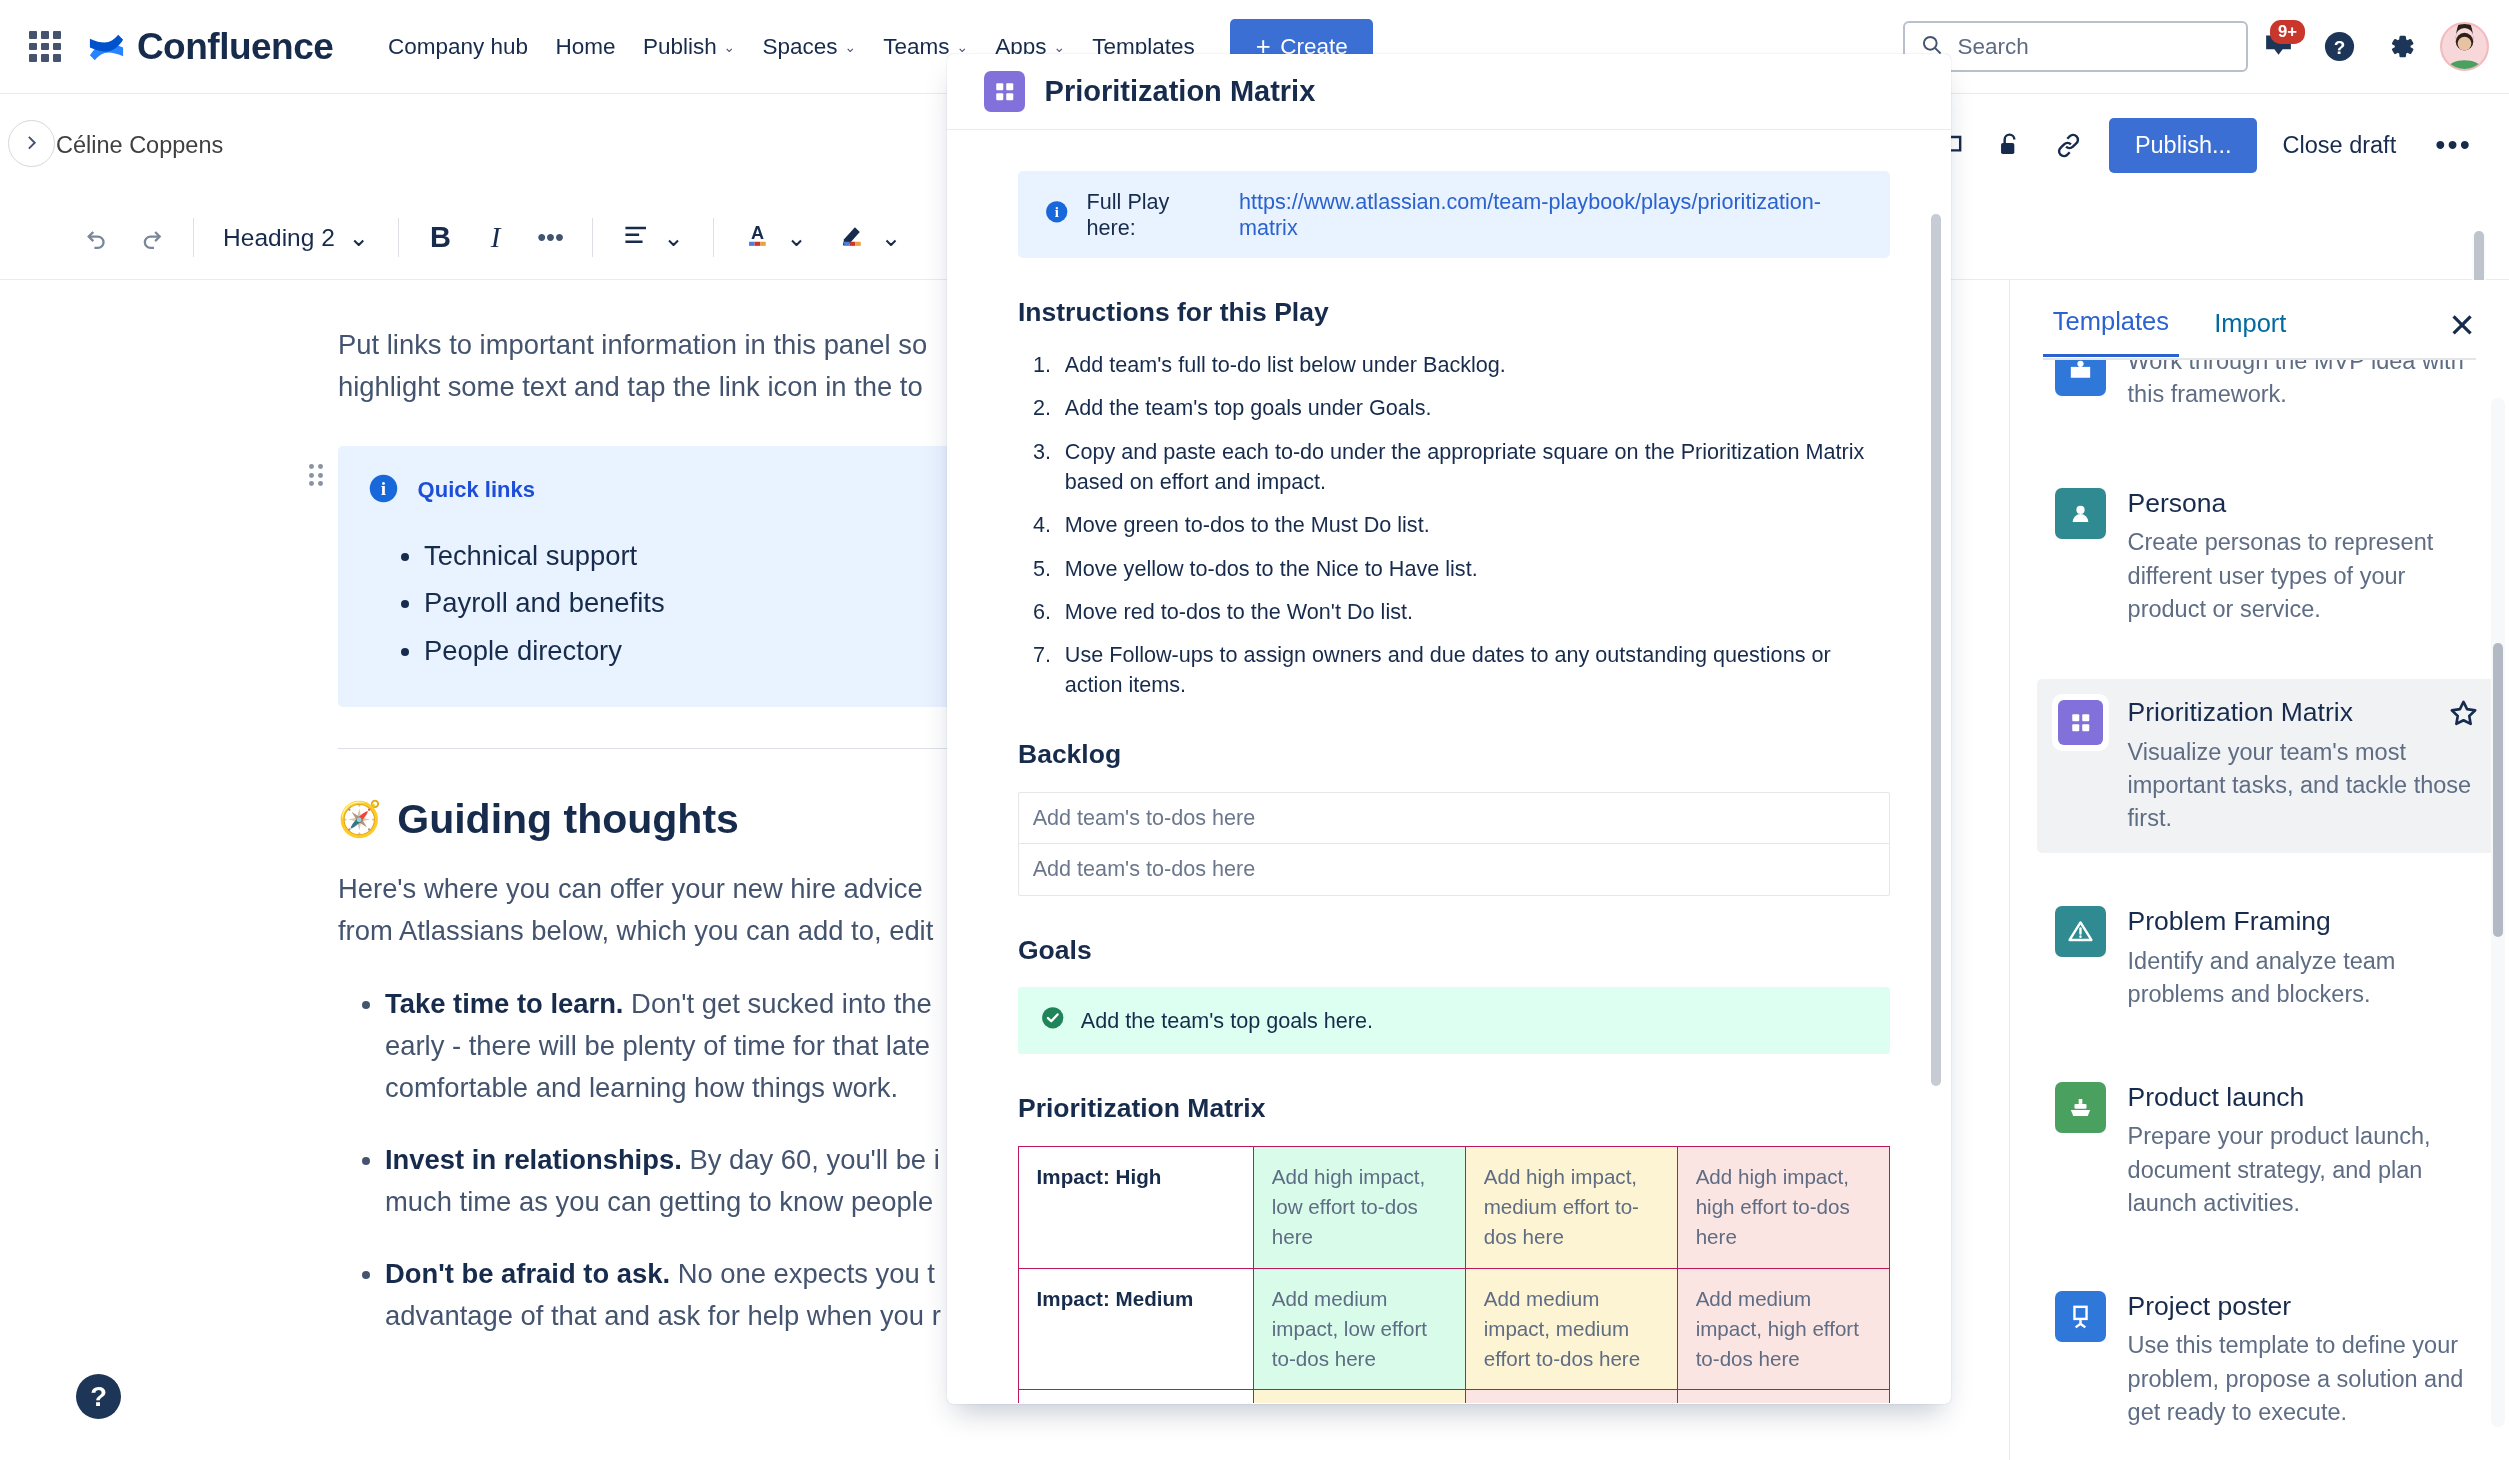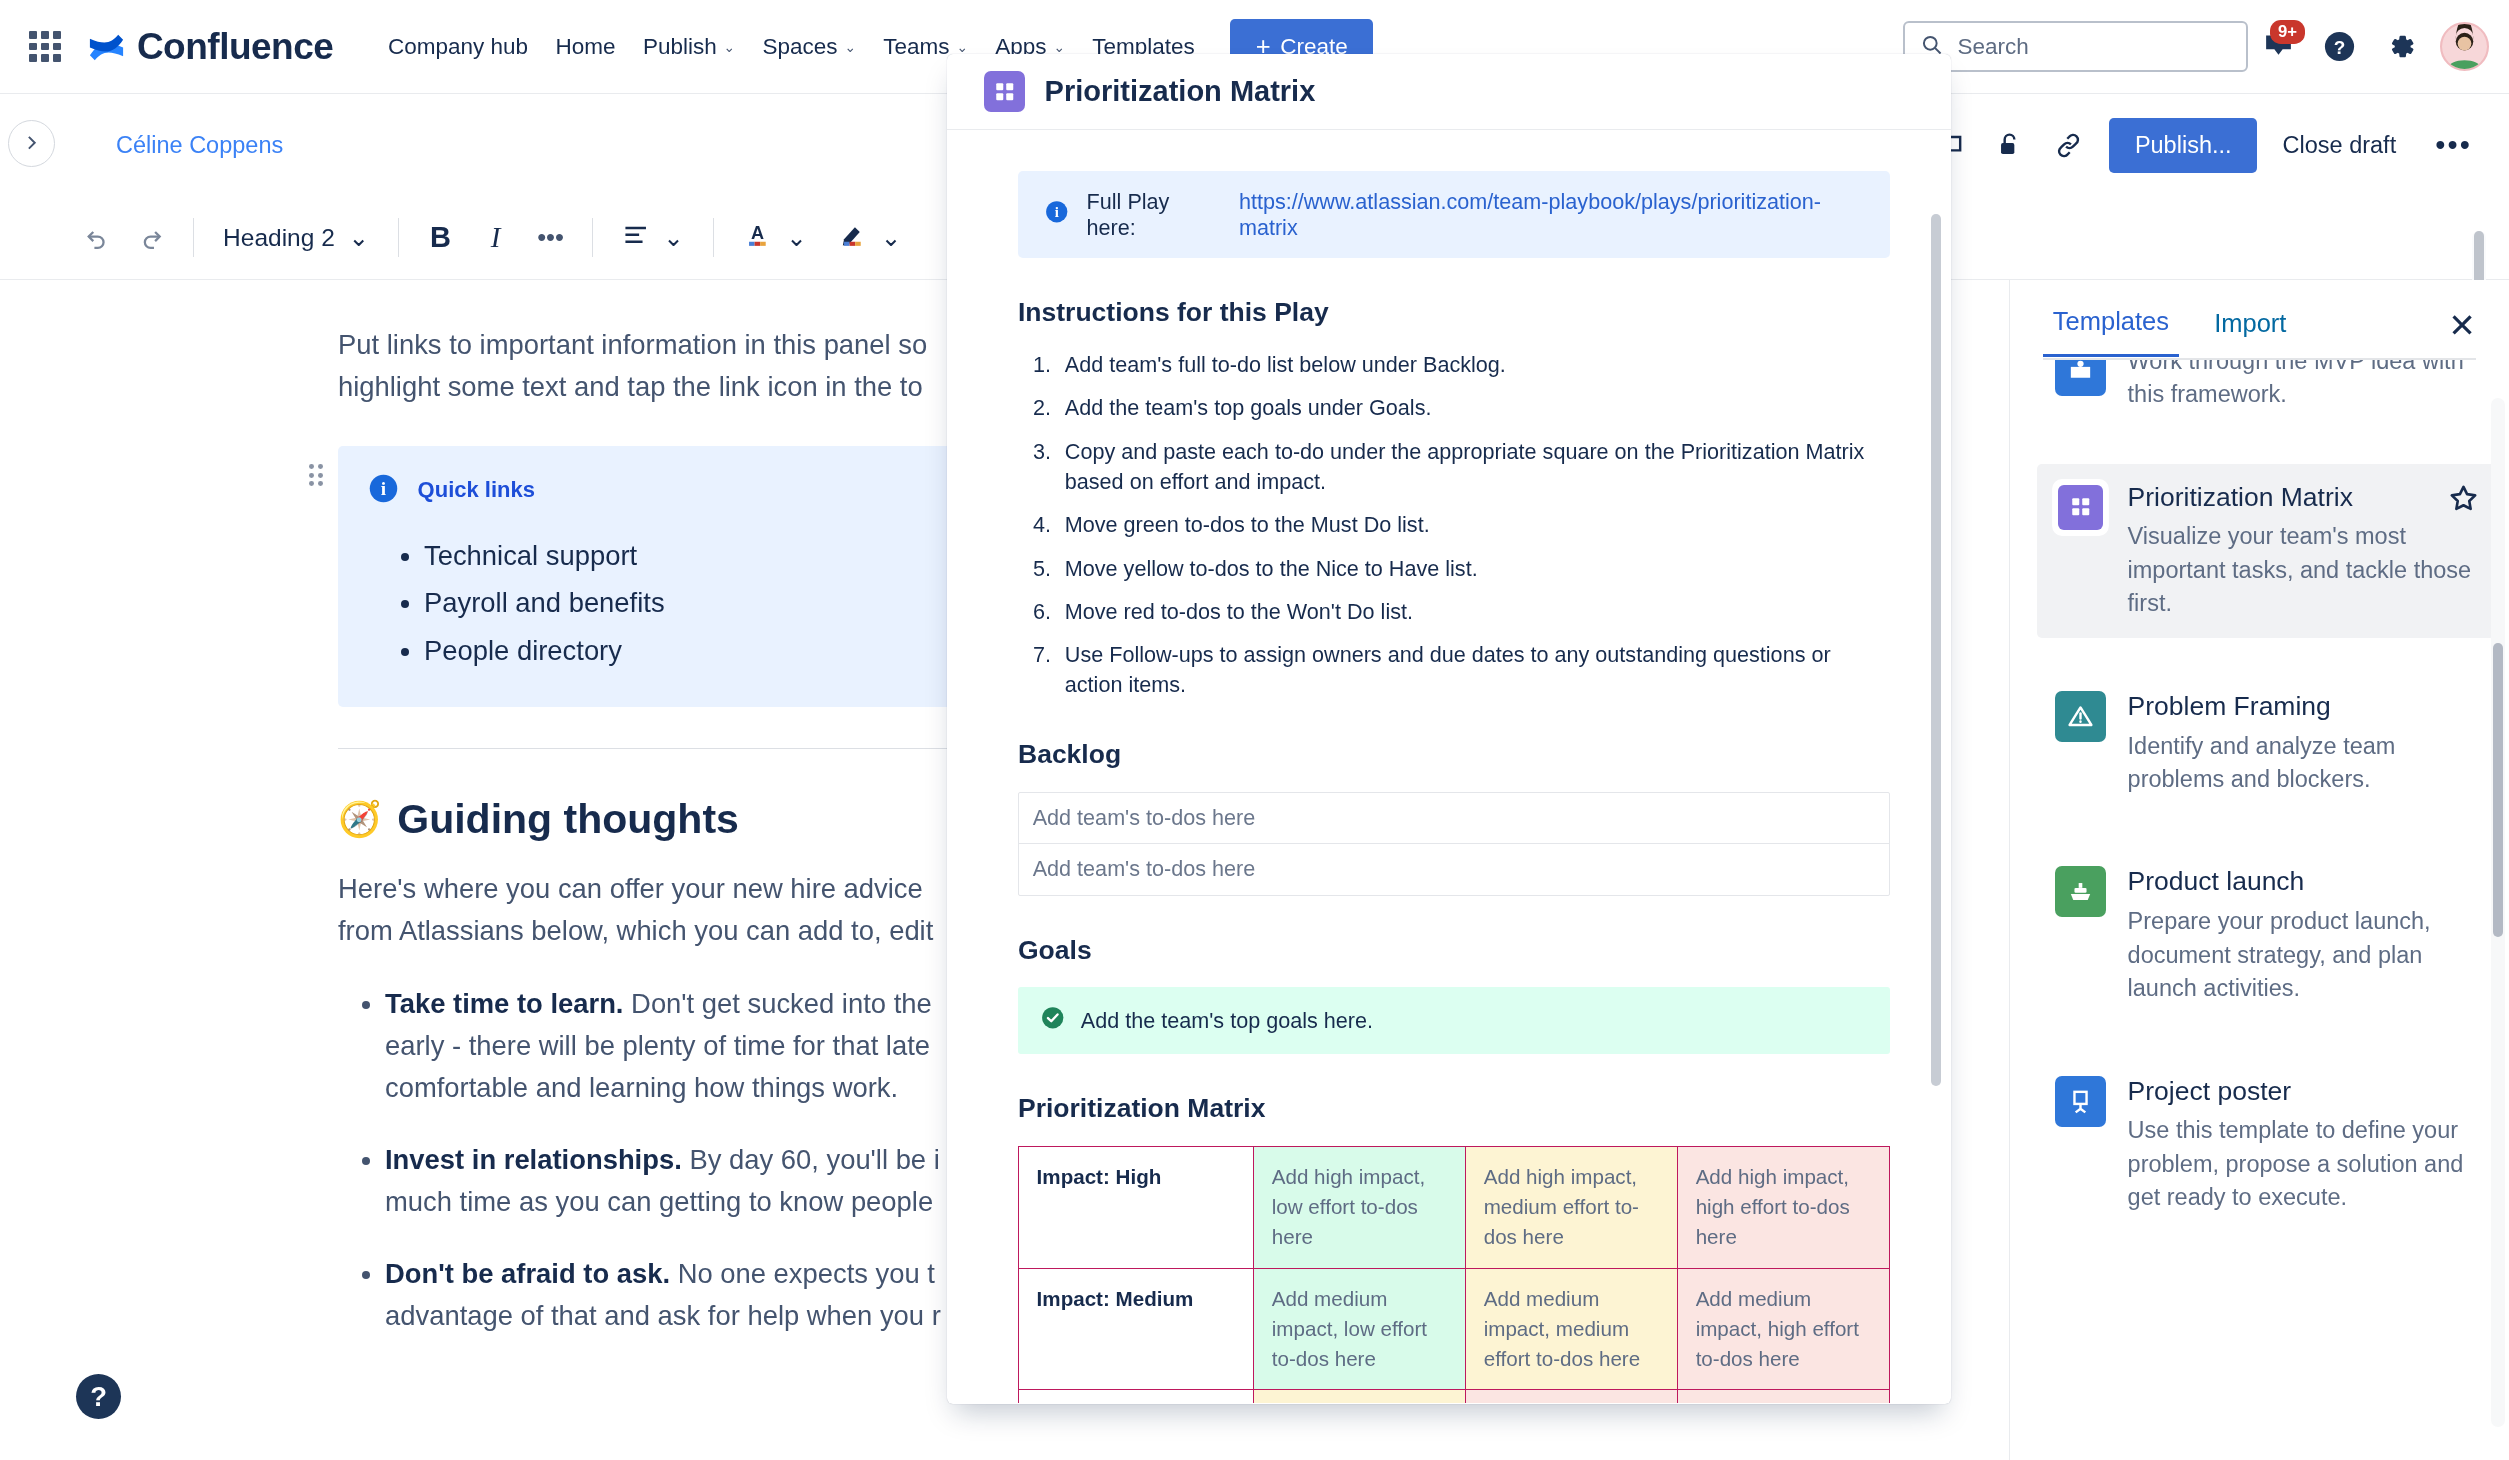--- a/index.html
+++ b/index.html
@@ -78,21 +78,21 @@
     z-index: 5;
   }
   .sidebar-toggle {
     position: absolute; left: 7.8px; top: 25.5px;
     width: 47px; height: 47px; border-radius: 50%;
     border: 1px solid #d4d8de; background: #fff;
     display: flex; align-items: center; justify-content: center;
     font-size: 21.6px; color: #44546F; cursor: pointer;
   }
   .breadcrumb {
-    margin-left: 116px; font-size: 23.5px; color: #3b82f6;
+    margin-left: 56px; font-size: 23.5px; color: #404040;
   }
   .editor-actions {
     margin-left: auto; display: flex; align-items: center; gap: 3.9px; padding-right: 23.5px;
   }
   .ea-icon {
     width: 55px; height: 55px; display: flex; align-items: center; justify-content: center;
     cursor: pointer; color: #172B4D;
   }
   .publishbtn {
     background: #3b6fd4; color: #fff; border: none; border-radius: 4.9px;
@@ -544,20 +544,32 @@
         <svg width="29" height="29" viewBox="0 0 24 24" fill="#fff">
           <path d="M4 9 h16 v9 H4z"></path>
             <circle cx="12" cy="6.5" r="2.6"></circle>
         </svg>
       </div>
       <div class="tpl-body">
         <div class="tpl-desc">Work through the MVP idea with this framework.</div>
       </div>
     </div>
 
+    <div class="tpl-item" style="margin-top:41px;">
+      <div class="tpl-ico" style="background:#2f8a92;">
+        <svg width="29" height="29" viewBox="0 0 24 24" fill="#fff">
+          <circle cx="12" cy="9" r="3.4"></circle>
+            <path d="M5.5 19a6.5 6.5 0 0113 0z"></path>
+        </svg>
+      </div>
+      <div class="tpl-body">
+        <div class="tpl-name">Persona</div>
+        <div class="tpl-desc">Create personas to represent different user types of your product or service.</div>
+      </div>
+    </div>
 
     <div class="tpl-item selected" style="margin-top:35px;">
       <div class="tpl-ico framed">
         <span style="width:45px;height:45px;border-radius:5.9px;background:#8270db;display:flex;align-items:center;justify-content:center;">
           <svg width="25.5" height="25.5" viewBox="0 0 24 24" fill="#fff">
             <rect x="4" y="4" width="6.6" height="6.6" rx="1"></rect>
               <rect x="13.4" y="4" width="6.6" height="6.6" rx="1"></rect>
             <rect x="4" y="13.4" width="6.6" height="6.6" rx="1"></rect>
               <rect x="13.4" y="13.4" width="6.6" height="6.6" rx="1"></rect>
           </svg>

